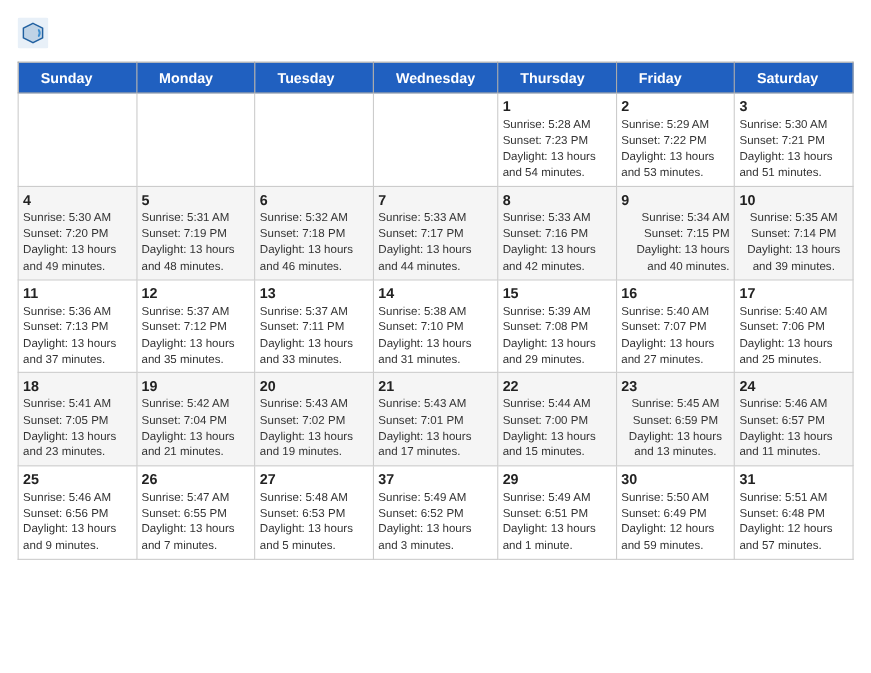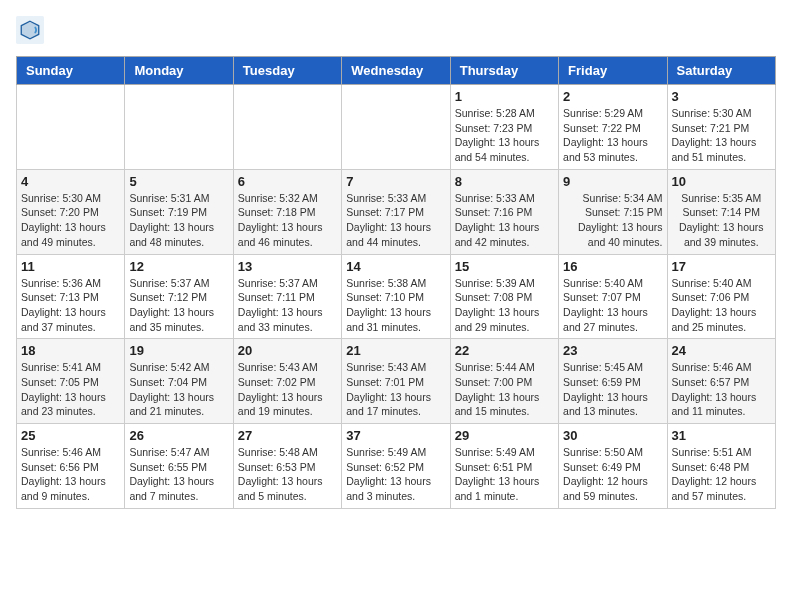--- a/index.html
+++ b/index.html
@@ -52,21 +52,21 @@
     .calendar {
       width: 100%;
       border-collapse: collapse;
       margin-top: 8px;
     }
     .calendar th {
       background: #2060c0;
       color: #fff;
       font-size: 13px;
       font-weight: bold;
-      padding: 6px 9px;
+      padding: 6px 20px;
       border: 1px solid #aaa;
       text-align: left;
     }
     .calendar td {
       border: 1px solid #ccc;
       vertical-align: top;
       padding: 4px;
       width: 108px;
       min-height: 80px;
       font-size: 11px;
@@ -292,21 +292,21 @@
         </td>
         <td>
           <span class="day-number">22</span>
           <div class="day-info" style="white-space: pre-line;">Sunrise: 5:44 AM
 Sunset: 7:00 PM
 Daylight: 13 hours
 and 15 minutes.</div>
         </td>
         <td>
           <span class="day-number">23</span>
-          <div class="day-info" style="white-space: pre-line;">Sunrise: 5:45 AM
+          <div class="day-info" style="white-space: pre-line; text-align: center;">Sunrise: 5:45 AM
 Sunset: 6:59 PM
 Daylight: 13 hours
 and 13 minutes.</div>
         </td>
         <td>
           <span class="day-number">24</span>
           <div class="day-info" style="white-space: pre-line;">Sunrise: 5:46 AM
 Sunset: 6:57 PM
 Daylight: 13 hours
 and 11 minutes.</div>

